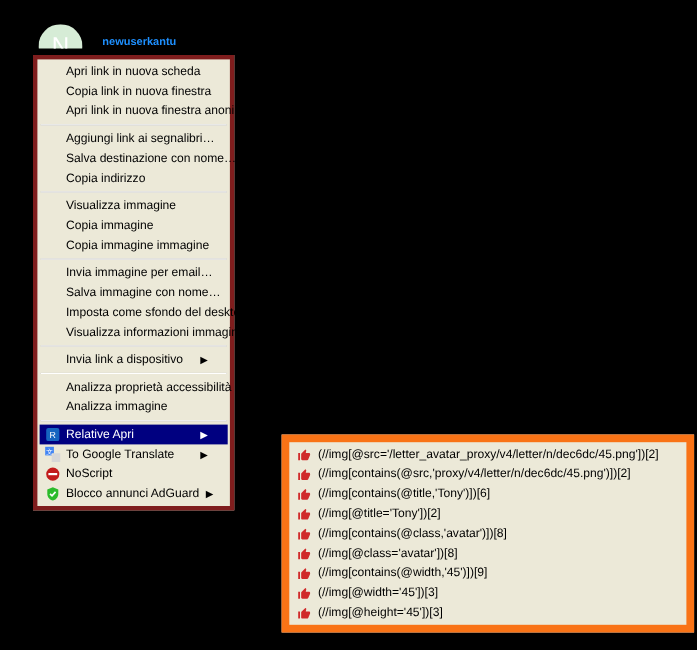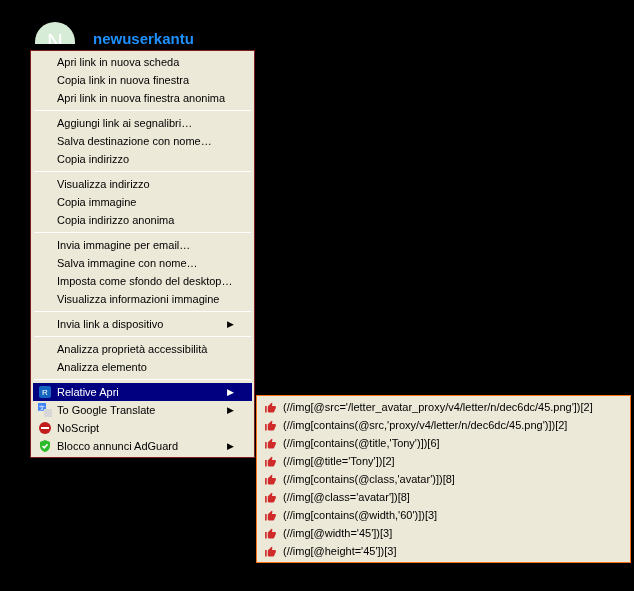--- a/index.html
+++ b/index.html
@@ -29,31 +29,31 @@
     justify-content: center;
     color: #fff;
     font-size: 22px;
     font-weight: 500;
     overflow: hidden;
     clip-path: inset(0 0 18px 0);
   }
   .username {
     color: #1e90ff;
     font-weight: bold;
-    font-size: 15px;
+    font-size: 10px;
     position: relative;
     top: -4px;
   }
   .context-menu {
     position: absolute;
     top: 50px;
     left: 30px;
-    width: 225px;
+    width: 183px;
     background: #ece9d8;
-    border: 1px solid #7f1d1d;
+    border: 4px solid #7f1d1d;
     box-shadow: 2px 2px 4px rgba(0,0,0,.3);
     padding: 2px;
   }
   .menu-item {
     padding: 3px 18px 3px 24px;
     color: #000;
     cursor: default;
     position: relative;
     display: flex;
     align-items: center;
@@ -80,21 +80,21 @@
     background: #a0a0a0;
     border-bottom: 1px solid #fff;
   }
 
   .submenu {
     position: absolute;
     top: 395px;
     left: 256px;
     width: 375px;
     background: #ece9d8;
-    border: 1px solid #f97316;
+    border: 7px solid #f97316;
     box-shadow: 2px 2px 4px rgba(0,0,0,.3);
     padding: 2px;
   }
   .sub-item {
     padding: 3px 6px 3px 24px;
     color: #000;
     cursor: default;
     position: relative;
     display: flex;
     align-items: center;
@@ -130,27 +130,27 @@
       <span>Aggiungi link ai segnalibri…</span>
     </div>
   <div class="menu-item">
       <span>Salva destinazione con nome…</span>
     </div>
   <div class="menu-item">
       <span>Copia indirizzo</span>
     </div>
   <div class="sep"></div>
   <div class="menu-item">
-      <span>Visualizza indirizzo</span>
+      <span>Visualizza immagine</span>
     </div>
   <div class="menu-item">
       <span>Copia immagine</span>
     </div>
   <div class="menu-item">
-      <span>Copia indirizzo anonima</span>
+      <span>Copia immagine immagine</span>
     </div>
   <div class="sep"></div>
   <div class="menu-item">
       <span>Invia immagine per email…</span>
     </div>
   <div class="menu-item">
       <span>Salva immagine con nome…</span>
     </div>
   <div class="menu-item">
       <span>Imposta come sfondo del desktop…</span>
@@ -161,21 +161,21 @@
   <div class="sep"></div>
   <div class="menu-item">
       <span>Invia link a dispositivo</span>
       <span class="arrow">▶</span>
     </div>
   <div class="sep"></div>
   <div class="menu-item">
       <span>Analizza proprietà accessibilità</span>
     </div>
   <div class="menu-item">
-      <span>Analizza elemento</span>
+      <span>Analizza immagine</span>
     </div>
   <div class="sep"></div>
 
   <div class="menu-item hl">
     <span class="ic">
       <svg width="14" height="14" viewBox="0 0 14 14">
           <rect x="1" y="1" width="12" height="12" rx="2" fill="#1565c0"></rect>
           <text x="7" y="10" font-size="8" text-anchor="middle" fill="#fff">R</text>
         </svg>
     </span>
@@ -266,21 +266,21 @@
         </svg>
       </span>
       <span>(//img[@class='avatar'])[8]</span>
     </div>
     <div class="sub-item">
       <span class="thumb">
         <svg width="13" height="13" viewBox="0 0 24 24">
           <path fill="#d02a2a" d="M2 21h3V9H2v12zM22 11c0-1.1-.9-2-2-2h-5.3l.8-3.8v-.3c0-.4-.2-.8-.4-1.1L14 3l-6.6 6.6C7.2 9.8 7 10.4 7 11v8c0 1.1.9 2 2 2h8c.8 0 1.5-.5 1.8-1.2l3-7c.1-.3.2-.5.2-.8v-1z"></path>
         </svg>
       </span>
-      <span>(//img[contains(@width,'60')])[3]</span>
+      <span>(//img[contains(@width,'45')])[9]</span>
     </div>
     <div class="sub-item">
       <span class="thumb">
         <svg width="13" height="13" viewBox="0 0 24 24">
           <path fill="#d02a2a" d="M2 21h3V9H2v12zM22 11c0-1.1-.9-2-2-2h-5.3l.8-3.8v-.3c0-.4-.2-.8-.4-1.1L14 3l-6.6 6.6C7.2 9.8 7 10.4 7 11v8c0 1.1.9 2 2 2h8c.8 0 1.5-.5 1.8-1.2l3-7c.1-.3.2-.5.2-.8v-1z"></path>
         </svg>
       </span>
       <span>(//img[@width='45'])[3]</span>
     </div>
     <div class="sub-item">

